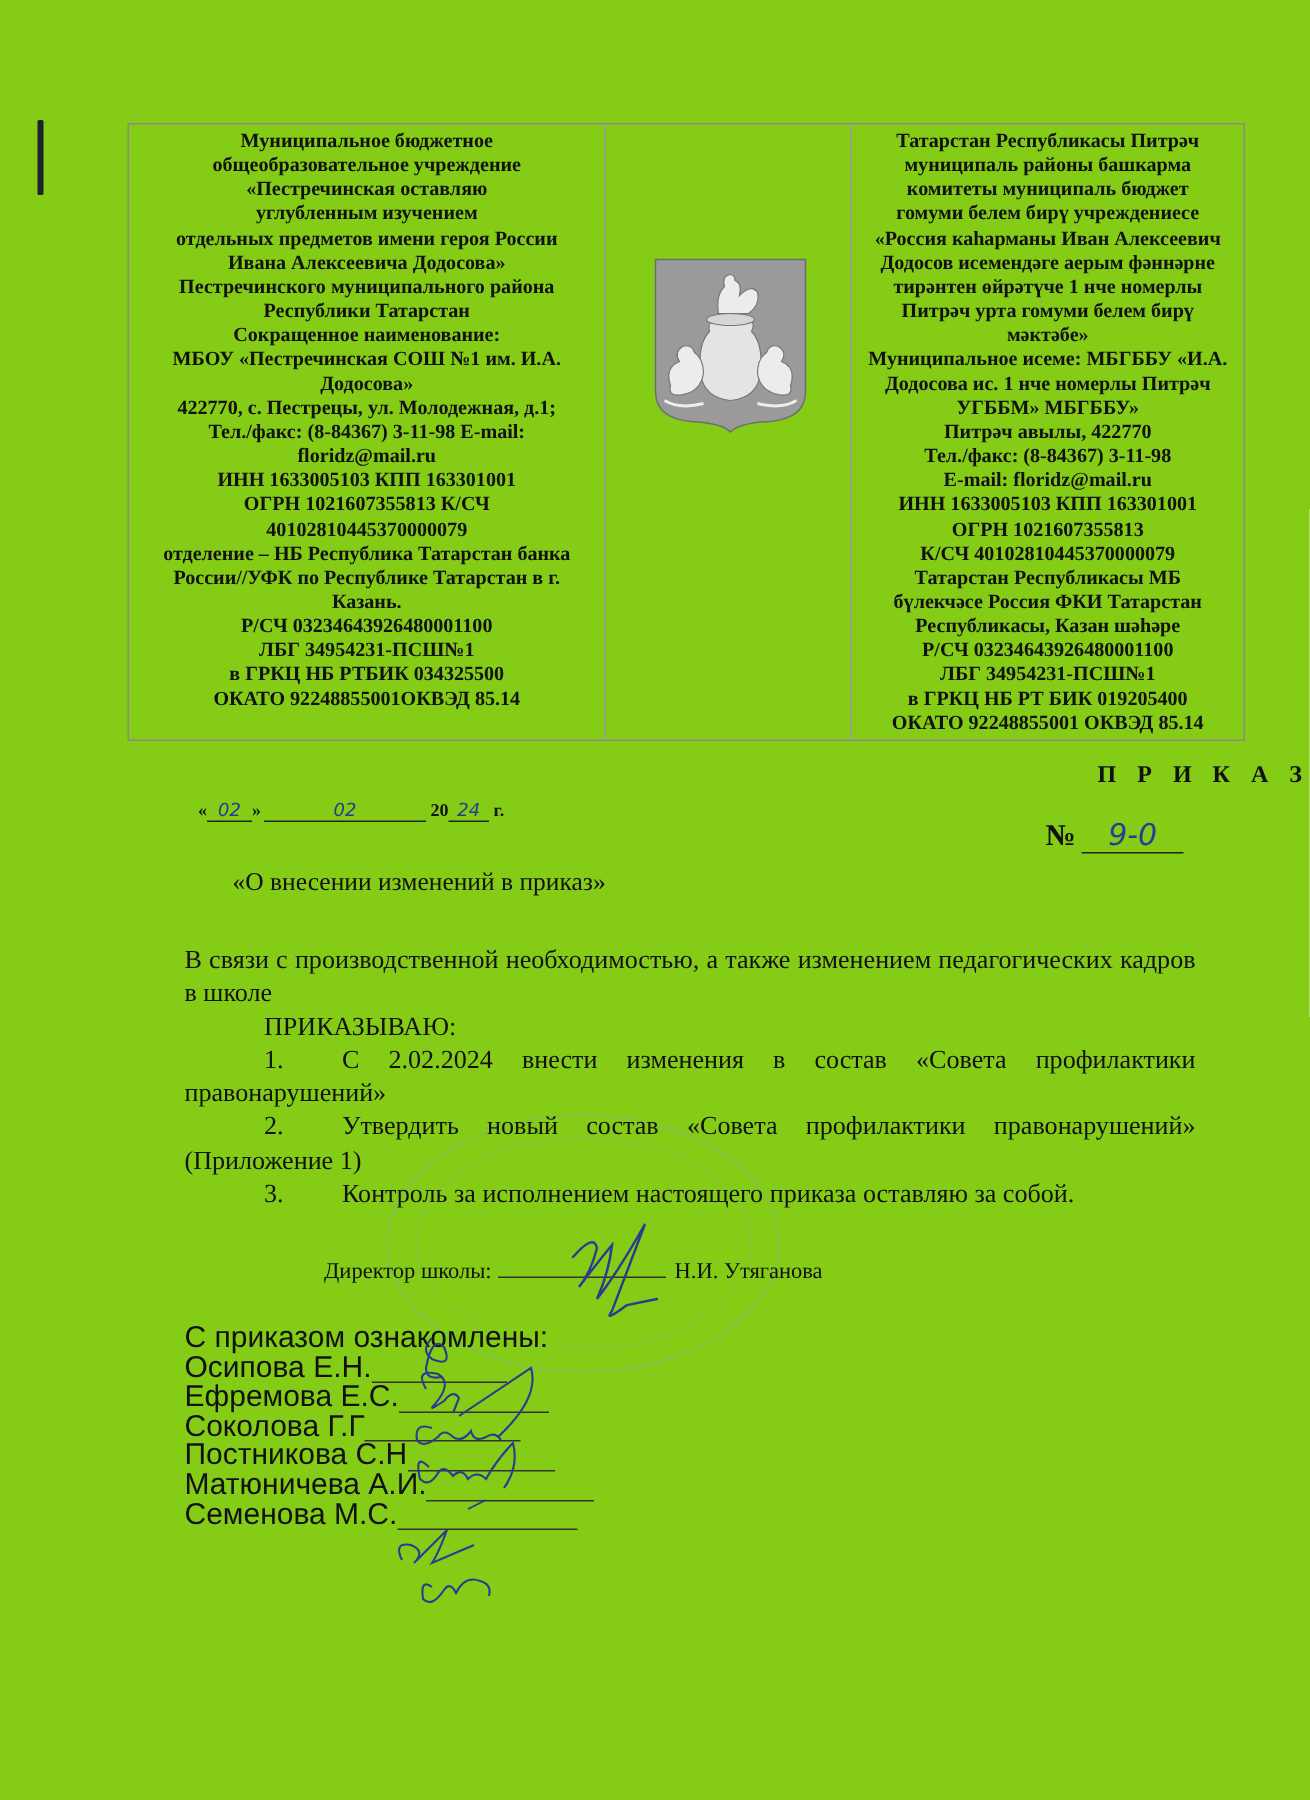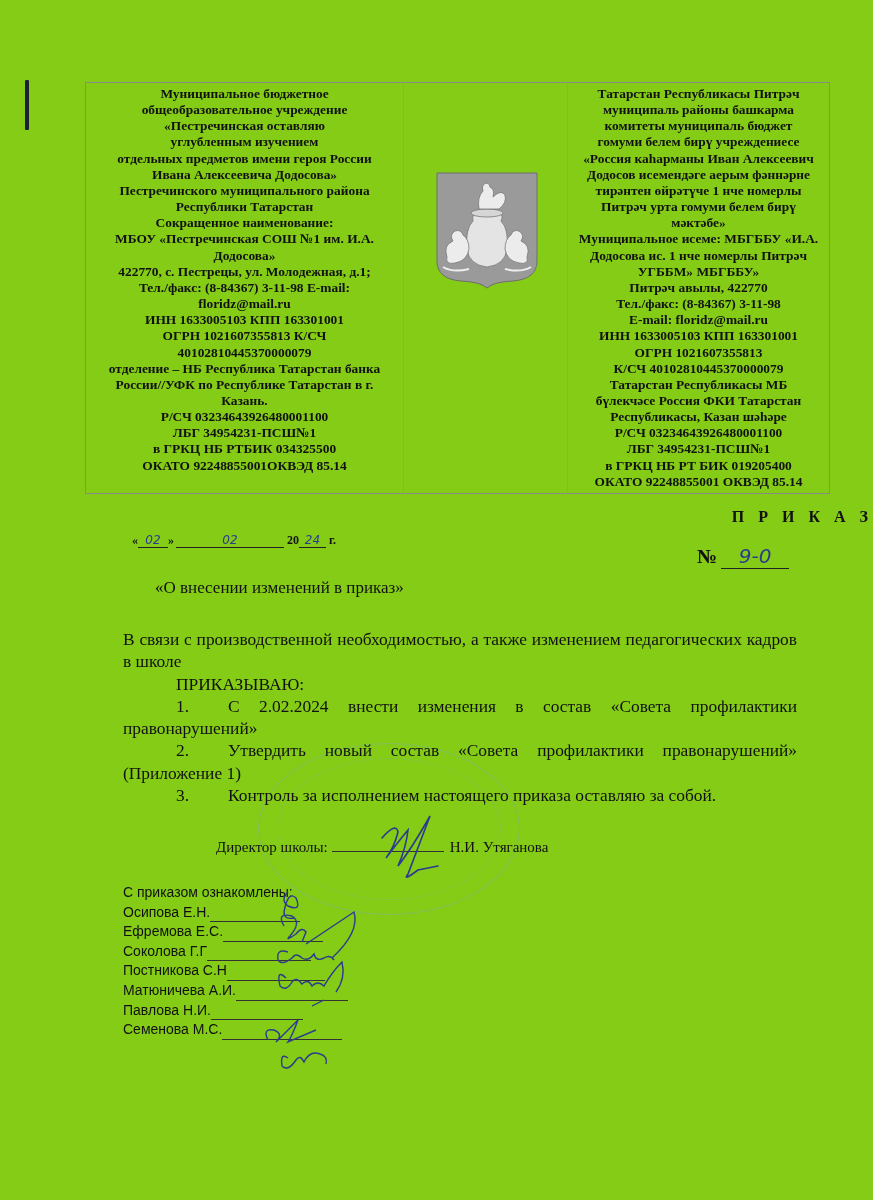--- a/index.html
+++ b/index.html
@@ -30,21 +30,21 @@
     .body-text { position: absolute; left: 123px; top: 628px; width: 674px; font-family: "Liberation Serif", serif; font-size: 17.4px; line-height: 22.3px; }
     .just { text-align: justify; text-align-last: justify; }
     .indent { padding-left: 53px; }
     .item { display: flex; }
     .item-num { width: 52px; padding-left: 53px; flex: none; }
     .item-text { flex: 1; }
 
     .director { position: absolute; left: 176px; top: 837px; font-family: "Liberation Serif", serif; font-size: 15px; white-space: nowrap; margin-left: 40px; }
     .sig-line { display: inline-block; width: 112px; border-bottom: 1.3px solid #333; margin: 0 6px 0 4px; vertical-align: baseline; height: 14px; }
 
-    .ack { position: absolute; left: 123px; top: 883px; font-family: "Liberation Sans", sans-serif; font-size: 14px; line-height: 19.6px; }
+    .ack { position: absolute; left: 123px; top: 883px; font-family: "Liberation Sans", sans-serif; font-size: 20px; line-height: 19.6px; }
     .ack-row { display: flex; align-items: flex-end; white-space: nowrap; }
     .ack-line { border-bottom: 1px solid #333; height: 14px; }
 
     .stamp { position: absolute; left: 258px; top: 743px; width: 260px; height: 170px; border-radius: 50%; border: 1.5px solid rgba(120,170,210,0.35); }
     .stamp-inner { position: absolute; left: 18px; top: 14px; right: 18px; bottom: 14px; border-radius: 50%; border: 1px dashed rgba(120,170,210,0.3); }
 
     .signature { position: absolute; pointer-events: none; }
   </style>
 </head>
 <body>
@@ -185,24 +185,20 @@
       </div>
     <div class="ack-row">
         <span>Постникова С.Н</span>
         <span class="ack-line" style="width:98px;"></span>
       </div>
     <div class="ack-row">
         <span>Матюничева А.И.</span>
         <span class="ack-line" style="width:112px;"></span>
       </div>
     <div class="ack-row">
-        <span>Павлова Н.И.</span>
-        <span class="ack-line" style="width:92px;"></span>
-      </div>
-    <div class="ack-row">
         <span>Семенова М.С.</span>
         <span class="ack-line" style="width:120px;"></span>
       </div>
   </div>
 
   <svg class="signature" style="left:262px; top:882px; width:110px; height:190px;" viewBox="0 0 110 190">
     <path d="M26 10 Q18 18 26 24 Q40 30 34 16 Q26 8 22 30 Q22 38 32 36" fill="none" stroke="#2c3a8f" stroke-width="1.4"></path>
     <path d="M22 44 Q14 30 30 34 Q40 40 28 54 Q22 60 34 52 Q40 44 44 50 L40 60" fill="none" stroke="#2c3a8f" stroke-width="1.4"></path>
     <path d="M44 62 L92 30 Q98 50 70 76" fill="none" stroke="#2c3a8f" stroke-width="1.4"></path>
     <path d="M26 70 Q14 66 16 78 Q20 84 30 76 Q34 70 40 76 Q46 80 52 72 Q54 80 62 76 Q68 72 72 78" fill="none" stroke="#2c3a8f" stroke-width="1.4"></path>

